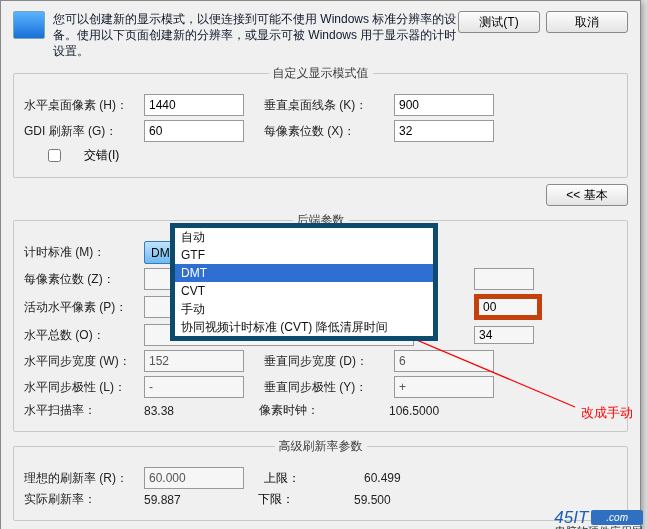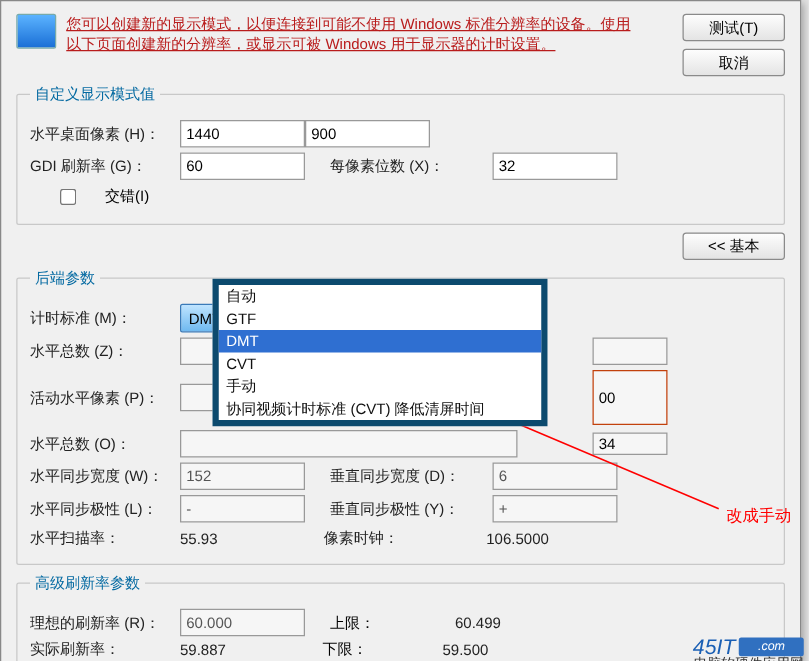--- a/index.html
+++ b/index.html
@@ -58,38 +58,38 @@
 }
 .info-icon {
   width: 30px;
   height: 26px;
   background: linear-gradient(to bottom, #5bb3ff, #1a6fd6);
   border: 1px solid #7aa;
   border-radius: 2px;
   margin-right: 8px;
   flex-shrink: 0;
 }
-.info-text { line-height: 16px; color: #b91c1c; max-width: 460px; text-decoration: underline; }
-.btn-col { margin-left: auto; display: flex; flex-direction: column; gap: 6px; }
+.info-text { line-height: 16px; color: #0f172a; max-width: 460px; }
+.btn-col { margin-left: auto; display: flex; flex-direction: row; gap: 6px; }
 button.win-btn {
   width: 82px;
   height: 22px;
   background: linear-gradient(to bottom, #fdfdfd, #e4e4e4);
   border: 1px solid #8a8a8a;
   border-radius: 3px;
   font-size: 12px;
   cursor: pointer;
 }
 fieldset {
   border: 1px solid #c8c8c8;
   border-radius: 2px;
   margin: 6px 0;
   padding: 8px 10px 8px 10px;
 }
-legend { padding: 0 4px; color: #0369a1; }
+legend { padding: 0 4px; color: #404040; text-align: center; }
 .row { display: flex; align-items: center; margin: 4px 0; }
 .lbl { width: 120px; color: #222; }
 .lbl2 { width: 130px; color: #222; margin-left: 20px; }
 input.txt {
   width: 90px;
   height: 18px;
   border: 1px solid #999;
   background: #fff;
   padding: 1px 4px;
   font-size: 12px;
@@ -194,20 +194,21 @@
         <button class="win-btn">测试(T)</button>
         <button class="win-btn">取消</button>
       </div>
     </div>
 
     <fieldset>
       <legend>自定义显示模式值</legend>
       <div class="row">
         <span class="lbl">水平桌面像素 (H)：</span>
         <input class="txt" value="1440" style="">
+        <span class="lbl2">垂直桌面线条 (K)：</span>
         <input class="txt" value="900" style="">
       </div>
       <div class="row">
         <span class="lbl">GDI 刷新率 (G)：</span>
         <input class="txt" value="60" style="">
         <span class="lbl2">每像素位数 (X)：</span>
         <input class="txt" value="32" style="">
       </div>
       <div class="row">
         <span class="checkbox-wrap">
@@ -224,30 +225,30 @@
     <fieldset>
       <legend>后端参数</legend>
       <div class="row">
         <span class="lbl">计时标准 (M)：</span>
         <div class="select-box">
           <span>DMT</span>
           <span class="arrow"></span>
         </div>
       </div>
       <div class="row">
-        <span class="lbl">水平总数 (Z)：</span>
+        <span class="lbl">每像素位数 (Z)：</span>
         <input class="txt ro" style="width: 260px;" value="">
         <span style="width:60px"></span>
         <input class="txt ro" style="width: 50px;" value="">
       </div>
       <div class="row">
         <span class="lbl">活动水平像素 (P)：</span>
         <input class="txt ro" style="width: 260px;" value="">
         <span style="width:60px"></span>
-        <span style="width:50px;border:1px solid #c2410c;background:#f6f6f6;padding:14px 4px;display:inline-block">00</span>
+        <span style="width:50px;border:5px solid #c2410c;background:#f6f6f6;padding:1px 4px;display:inline-block">00</span>
       </div>
       <div class="row">
         <span class="lbl">水平总数 (O)：</span>
         <input class="txt ro" style="width: 260px;" value="">
         <span style="width:60px"></span>
         <span style="width:50px;border:1px solid #999;background:#f6f6f6;padding:1px 4px;display:inline-block">34</span>
       </div>
       <div class="row">
         <span class="lbl">水平同步宽度 (W)：</span>
         <input class="txt ro" value="152" style="">
@@ -255,21 +256,21 @@
         <input class="txt ro" value="6" style="">
       </div>
       <div class="row">
         <span class="lbl">水平同步极性 (L)：</span>
         <input class="txt ro" value="-" style="">
         <span class="lbl2">垂直同步极性 (Y)：</span>
         <input class="txt ro" value="+" style="">
       </div>
       <div class="row">
         <span class="lbl">水平扫描率：</span>
-        <span class="val-static">55.93</span>
+        <span class="val-static">83.38</span>
         <span class="lbl2">像素时钟：</span>
         <span class="val-static">106.5000</span>
       </div>
     </fieldset>
 
     <fieldset>
       <legend>高级刷新率参数</legend>
       <div class="row">
         <span class="lbl">理想的刷新率 (R)：</span>
         <input class="txt ro" value="60.000" style="">

